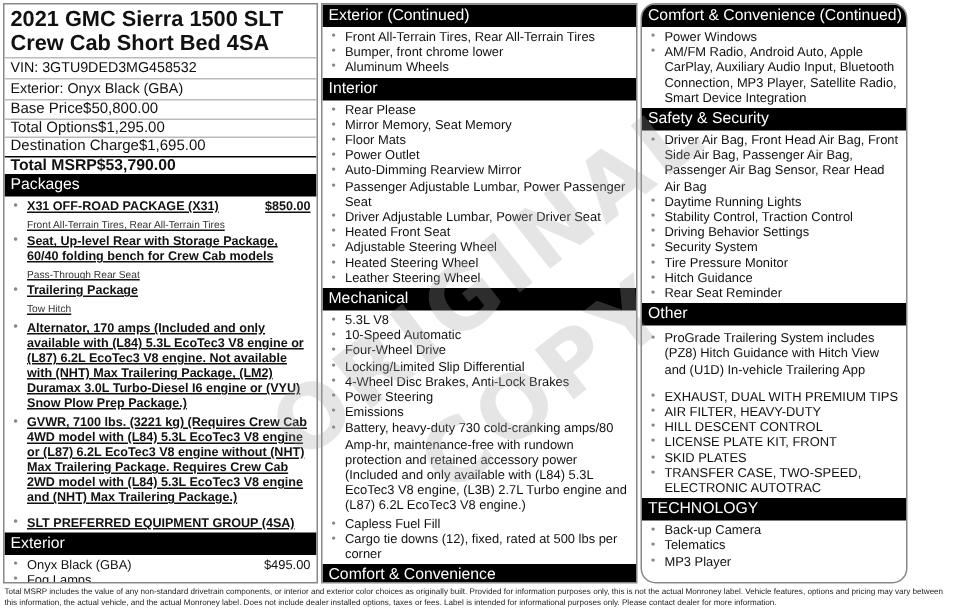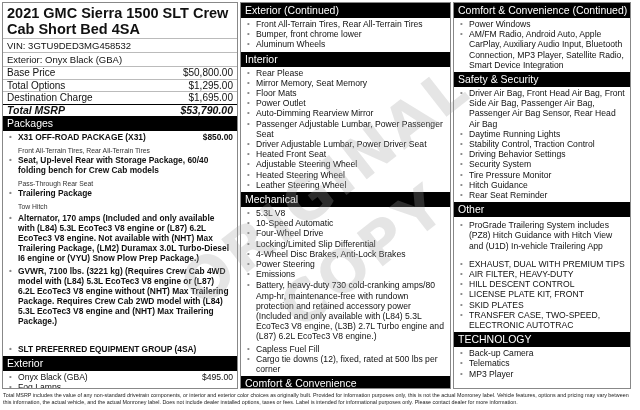--- a/index.html
+++ b/index.html
@@ -1,32 +1,32 @@
 <!DOCTYPE html>
 <html><head>
 <meta charset="utf-8">
 <style>
   * { box-sizing: border-box; margin: 0; padding: 0; }
   html, body { width: 640px; height: 410px; overflow: hidden; background: #ffffff; }
   body { font-family: "Liberation Sans", sans-serif; color: #111; position: relative; }
   .sheet { position: absolute; left: 2px; top: 2px; width: 636px; height: 387px; display: flex; gap: 2px; }
   .col { position: relative; border: 1px solid #888; background: #fff; overflow: hidden; }
-  .col1 { width: 236px; }
+  .col1 { width: 210px; }
   .col2 { width: 211px; }
-  .col3 { width: 178px; }
+  .col3 { width: 178px; border-radius: 10px; }
   .hdr { background: #000; color: #fff; font-size: 10.5px; padding: 1px 4px 1px 4px; line-height: 13px; height: 15px; white-space: nowrap; }
   .title { font-size: 14.5px; font-weight: bold; line-height: 16px; padding: 2px 3px 1px 4px; }
   .meta { font-size: 9.5px; line-height: 11px; padding: 1px 4px; border-top: 1px solid #bbb; }
-  .price-row { display: flex; justify-content: space-between; font-size: 10px; line-height: 11.5px; padding: 0 4px; border-top: 1px solid #bbb; }
-  .price-row.total { font-weight: bold; border-top: 1px solid #000; font-size: 10.5px; font-style: italic; }
+  .price-row { display: flex; font-size: 10px; line-height: 11.5px; padding: 0 4px; border-top: 1px solid #bbb; }
+  .price-row.total { font-weight: bold; border-top: 1px solid #000; font-size: 10.5px; }
   ul.items { list-style: none; padding: 1px 0 2px 0; }
   ul.items li { position: relative; font-size: 8.6px; line-height: 10.2px; padding: 0 4px 0 15px; display: flex; justify-content: space-between; gap: 4px; }
   ul.items li::before { content: "•"; position: absolute; left: 6px; top: 0; color: #888; font-size: 8px; }
   ul.items li .price { white-space: nowrap; }
-  ul.pkg li { font-weight: bold; font-size: 8.4px; line-height: 10px; }
+  ul.pkg li { font-weight: bold; font-size: 8.4px; line-height: 10px; text-decoration: underline; }
   .sub { display: block; font-weight: normal; font-size: 6.8px; line-height: 9px; color: #333; }
   .pkg-li { flex-direction: column; }
   .pkg-line { display: flex; justify-content: space-between; gap: 4px; }
   .footer { position: absolute; left: 3px; top: 392px; width: 634px; font-size: 5.4px; line-height: 7px; color: #222; }
   .watermark { position: absolute; pointer-events: none; color: rgba(160,160,160,0.28); font-weight: bold; font-family: "DejaVu Sans", sans-serif; transform: rotate(-38deg); white-space: nowrap; letter-spacing: 4px; }
   .wm1 { left: 150px; top: 150px; font-size: 58px; }
   .wm2 { left: 265px; top: 220px; font-size: 58px; }
 </style>
 </head>
 <body>
@@ -80,21 +80,21 @@
       <li class="pkg-li" style="margin-top:2px">
         <div class="pkg-line">
             <span>Alternator, 170 amps (Included and only available with (L84) 5.3L EcoTec3 V8 engine or (L87) 6.2L EcoTec3 V8 engine. Not available with (NHT) Max Trailering Package, (LM2) Duramax 3.0L Turbo-Diesel I6 engine or (VYU) Snow Plow Prep Package.)</span>
           </div>
       </li>
       <li class="pkg-li" style="margin-top:3px">
         <div class="pkg-line">
             <span>GVWR, 7100 lbs. (3221 kg) (Requires Crew Cab 4WD model with (L84) 5.3L EcoTec3 V8 engine or (L87) 6.2L EcoTec3 V8 engine without (NHT) Max Trailering Package. Requires Crew Cab 2WD model with (L84) 5.3L EcoTec3 V8 engine and (NHT) Max Trailering Package.)</span>
           </div>
       </li>
-      <li class="pkg-li" style="margin-top:18px">
+      <li class="pkg-li" style="margin-top:7px">
         <div class="pkg-line">
             <span>SLT PREFERRED EQUIPMENT GROUP (4SA)</span>
           </div>
       </li>
     </ul>
 
     <div class="hdr">Exterior</div>
     <ul class="items">
       <li>
           <span>Onyx Black (GBA)</span>

